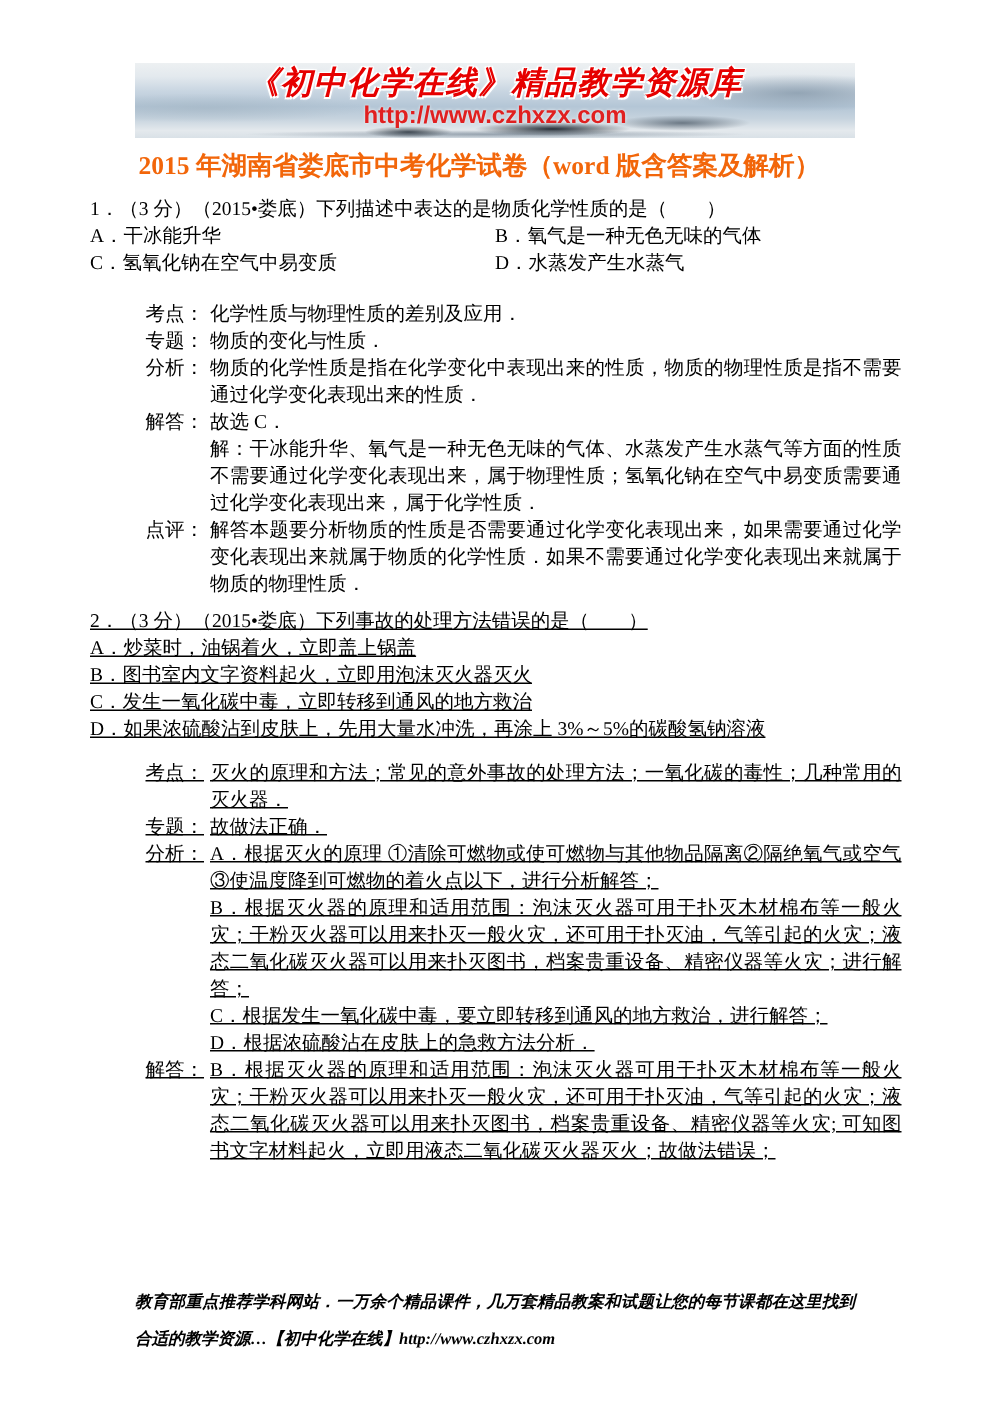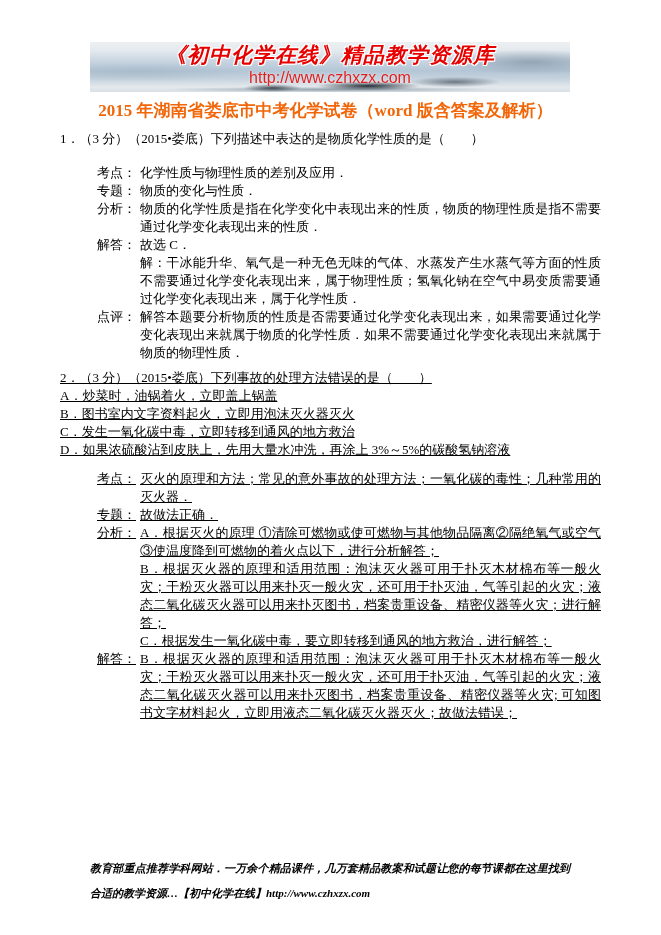--- a/index.html
+++ b/index.html
@@ -3,21 +3,21 @@
 <meta charset="utf-8">
 <style>
   html,body{margin:0;padding:0;}
   body{
     width:661px;height:935px;
     background:#ffffff;
     font-family:"Liberation Serif","DejaVu Serif",serif;
     font-size:13px;line-height:18px;color:#000;
     overflow:hidden;
   }
-  .page{position:relative;width:639px;height:935px;padding-left:12px;}
+  .page{position:relative;width:639px;height:935px;}
 
   
   .banner{
     position:absolute;left:90px;top:42px;width:480px;height:50px;
     background:
       radial-gradient(ellipse 80px 7px at 58% 88%, rgba(15,25,35,0.90) 0%, rgba(15,25,35,0) 65%),
       radial-gradient(ellipse 45px 6px at 38% 92%, rgba(20,30,40,0.75) 0%, rgba(20,30,40,0) 65%),
       radial-gradient(ellipse 70px 8px at 76% 80%, rgba(40,55,70,0.60) 0%, rgba(40,55,70,0) 65%),
       radial-gradient(ellipse 240px 4px at 50% 95%, rgba(60,80,100,0.45) 0%, rgba(60,80,100,0) 70%),
       radial-gradient(ellipse 120px 18px at 92% 40%, rgba(120,140,158,0.65) 0%, rgba(120,140,158,0) 70%),
@@ -28,21 +28,21 @@
   .banner-title{
     position:absolute;left:0;right:0;top:4px;text-align:center;
     font-size:21px;font-weight:bold;letter-spacing:1px;
     color:#e60000;
     text-shadow:1px 1px 0 #fff,-1px -1px 0 #fff,1px -1px 0 #fff,-1px 1px 0 #fff,0 0 3px #fff;
     font-style:italic;
     white-space:nowrap;
   }
   .banner-url{
     position:absolute;left:0;right:0;top:27px;text-align:center;
-    font-size:16px;font-weight:normal;color:#e02020;
+    font-size:16px;font-weight:bold;color:#e02020;
     text-shadow:0 0 2px rgba(255,255,255,.8);
     font-family:"Liberation Sans","DejaVu Sans",sans-serif;
     white-space:nowrap;
   }
 
   
   .doc-title{
     position:absolute;left:0;right:0;top:100px;
     text-align:center;font-size:17px;font-weight:bold;line-height:22px;
     color:#f2660a;
@@ -84,20 +84,26 @@
     <div class="banner-url">http://www.czhxzx.com</div>
   </div>
 
   <div class="doc-title">2015 年湖南省娄底市中考化学试卷（word 版含答案及解析）</div>
 
   <div class="content">
 
 
     <div class="q1">
       <div class="stem">1．（3 分）（2015•娄底）下列描述中表达的是物质化学性质的是（　　）</div>
+      <div class="opts-2col">
+        <div>A．干冰能升华</div>
+        <div>B．氧气是一种无色无味的气体</div>
+        <div>C．氢氧化钠在空气中易变质</div>
+        <div>D．水蒸发产生水蒸气</div>
+      </div>
 
       <div class="exp-block">
         <div class="exp-row">
           <div class="exp-label">考点：</div>
           <div class="exp-body">
               <p>化学性质与物理性质的差别及应用．</p>
             </div>
         </div>
         <div class="exp-row">
           <div class="exp-label">专题：</div>
@@ -148,20 +154,21 @@
           <div class="exp-body">
               <p>故做法正确．</p>
             </div>
         </div>
         <div class="exp-row">
           <div class="exp-label">分析：</div>
           <div class="exp-body">
             <p>A．根据灭火的原理 ①清除可燃物或使可燃物与其他物品隔离②隔绝氧气或空气③使温度降到可燃物的着火点以下，进行分析解答；</p>
             <p>B．根据灭火器的原理和适用范围：泡沫灭火器可用于扑灭木材棉布等一般火灾；干粉灭火器可以用来扑灭一般火灾，还可用于扑灭油，气等引起的火灾；液态二氧化碳灭火器可以用来扑灭图书，档案贵重设备、精密仪器等火灾；进行解答；</p>
             <p>C．根据发生一氧化碳中毒，要立即转移到通风的地方救治，进行解答；</p>
+            <p>D．根据浓硫酸沾在皮肤上的急救方法分析．</p>
           </div>
         </div>
         <div class="exp-row">
           <div class="exp-label">解答：</div>
           <div class="exp-body">
             <p>B．根据灭火器的原理和适用范围：泡沫灭火器可用于扑灭木材棉布等一般火灾；干粉灭火器可以用来扑灭一般火灾，还可用于扑灭油，气等引起的火灾；液态二氧化碳灭火器可以用来扑灭图书，档案贵重设备、精密仪器等火灾; 可知图书文字材料起火，立即用液态二氧化碳灭火器灭火；故做法错误；</p>
           </div>
         </div>
       </div>
     </div>

